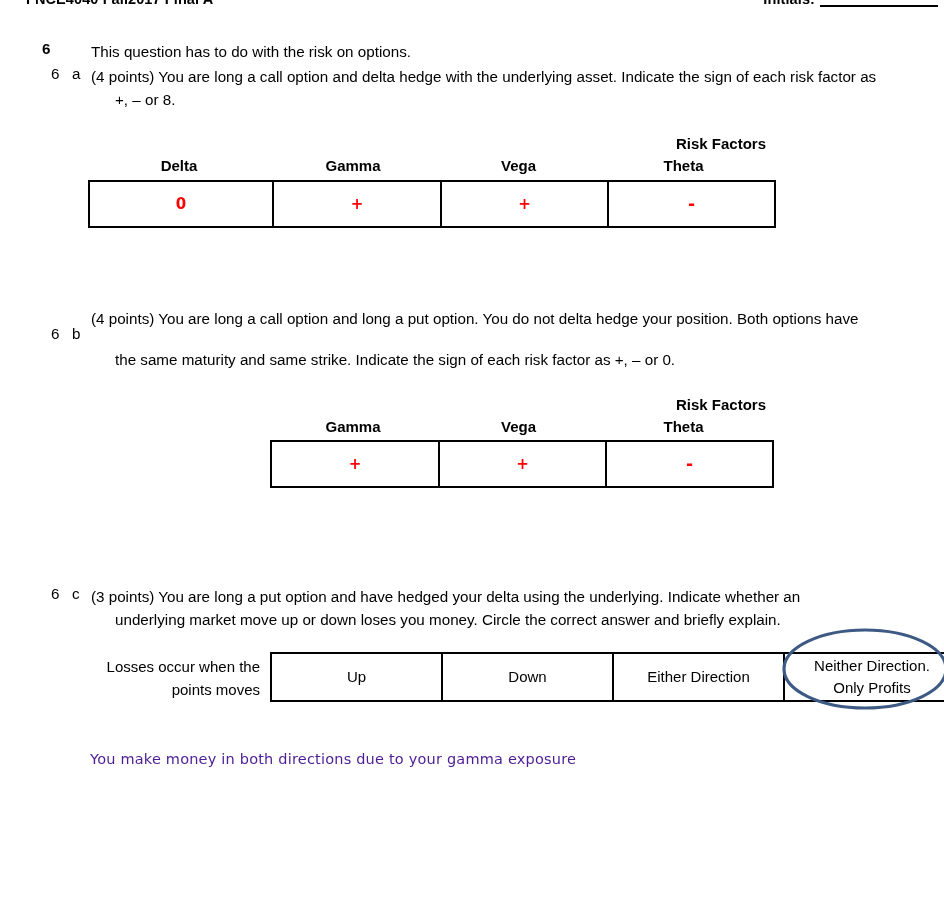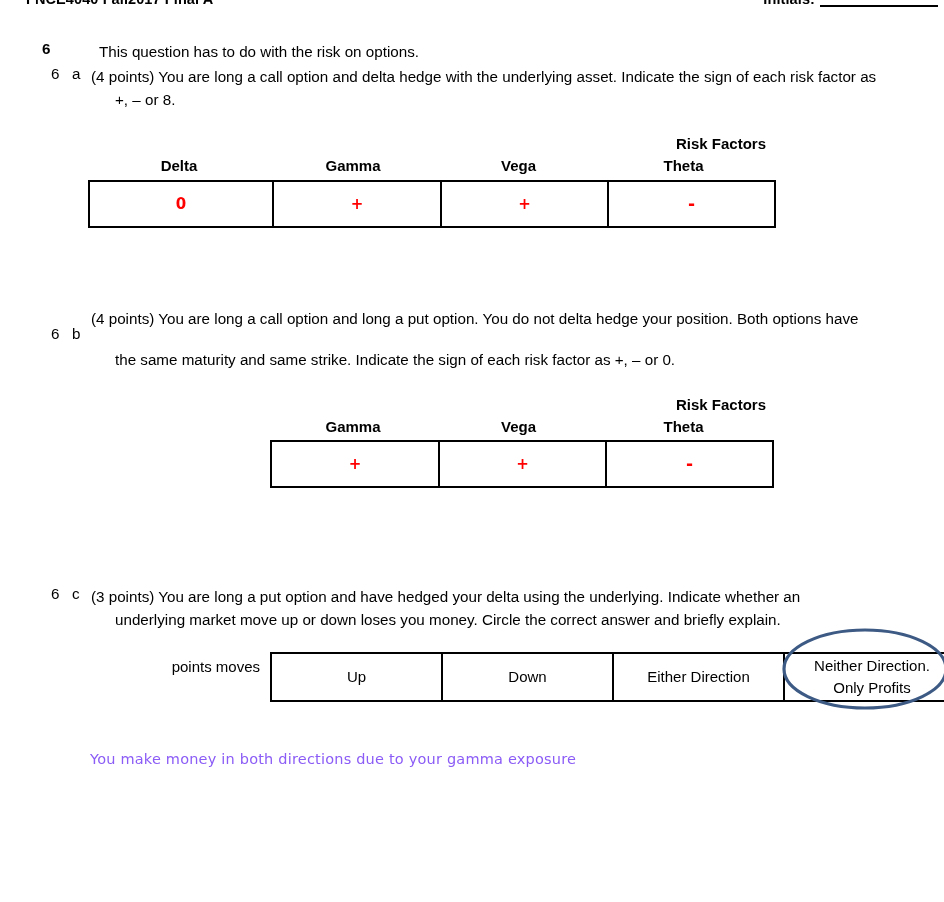--- a/index.html
+++ b/index.html
@@ -136,40 +136,40 @@
 
   
   .circle-annot {
     position: absolute;
     pointer-events: none;
   }
 
   
   .red-note {
     position: absolute;
-    color: #8b5cf6;
+    color: #4c1d95;
     font-family: "DejaVu Sans", sans-serif;
     font-size: 14.5px;
     letter-spacing: 0.2px;
     white-space: nowrap;
   }
 </style>
 </head>
 <body>
 
 <div class="page-header">
   <span class="hdr-left">FNCE4040 Fall2017 Final  A</span>
   <span class="hdr-right">
     <span>Initials:</span><span class="hdr-blank"></span>
   </span>
 </div>
 <div class="header-rule"></div>
 
 <div class="q-num" style="left:42px; top:40px;">6</div>
-<div class="q-text" style="left:99px; top:40px; width:600px;">This question has to do with the risk on options.</div>
+<div class="q-text" style="left:91px; top:40px; width:600px;">This question has to do with the risk on options.</div>
 
 <div class="q-num sub" style="left:51px; top:65px;">6</div>
 <div class="q-letter" style="left:72px; top:65px;">a</div>
 <div class="q-text" style="left:91px; top:65px; width:845px;">(4 points) You are long a call option and delta hedge with the underlying asset.  Indicate the sign of each risk factor as</div>
 <div class="q-text" style="left:115px; top:88px; width:400px;">+, – or 8.</div>
 
 <div class="risk-title" style="left:88px; top:135px; width:678px;">Risk Factors</div>
 <div class="col-head" style="left:88px;  top:157px; width:182px;">Delta</div>
 <div class="col-head" style="left:270px; top:157px; width:166px;">Gamma</div>
 <div class="col-head" style="left:436px; top:157px; width:165px;">Vega</div>
@@ -205,20 +205,21 @@
   </tr>
 </tbody>
   </table>
 
 <div class="q-num sub" style="left:51px; top:585px;">6</div>
 <div class="q-letter" style="left:72px; top:585px;">c</div>
 <div class="q-text" style="left:91px; top:585px; width:845px;">(3 points) You are long a put option and have hedged your delta using the underlying.   Indicate whether an</div>
 <div class="q-text" style="left:115px; top:608px; width:820px;">underlying market move up or down loses you money. Circle the correct answer and briefly explain.</div>
 
 <div class="side-label" style="left:80px; top:655px; width:180px;">
+  <span class="two-line">Losses occur when the</span>
   <span class="two-line">points moves</span>
 </div>
 
 <table class="choice-table" style="left:270px; top:652px; width:665px;">
   <tbody>
       <tr>
     <td style="width:165px;">
       <span>Up</span>
     </td>
     <td style="width:165px;">

